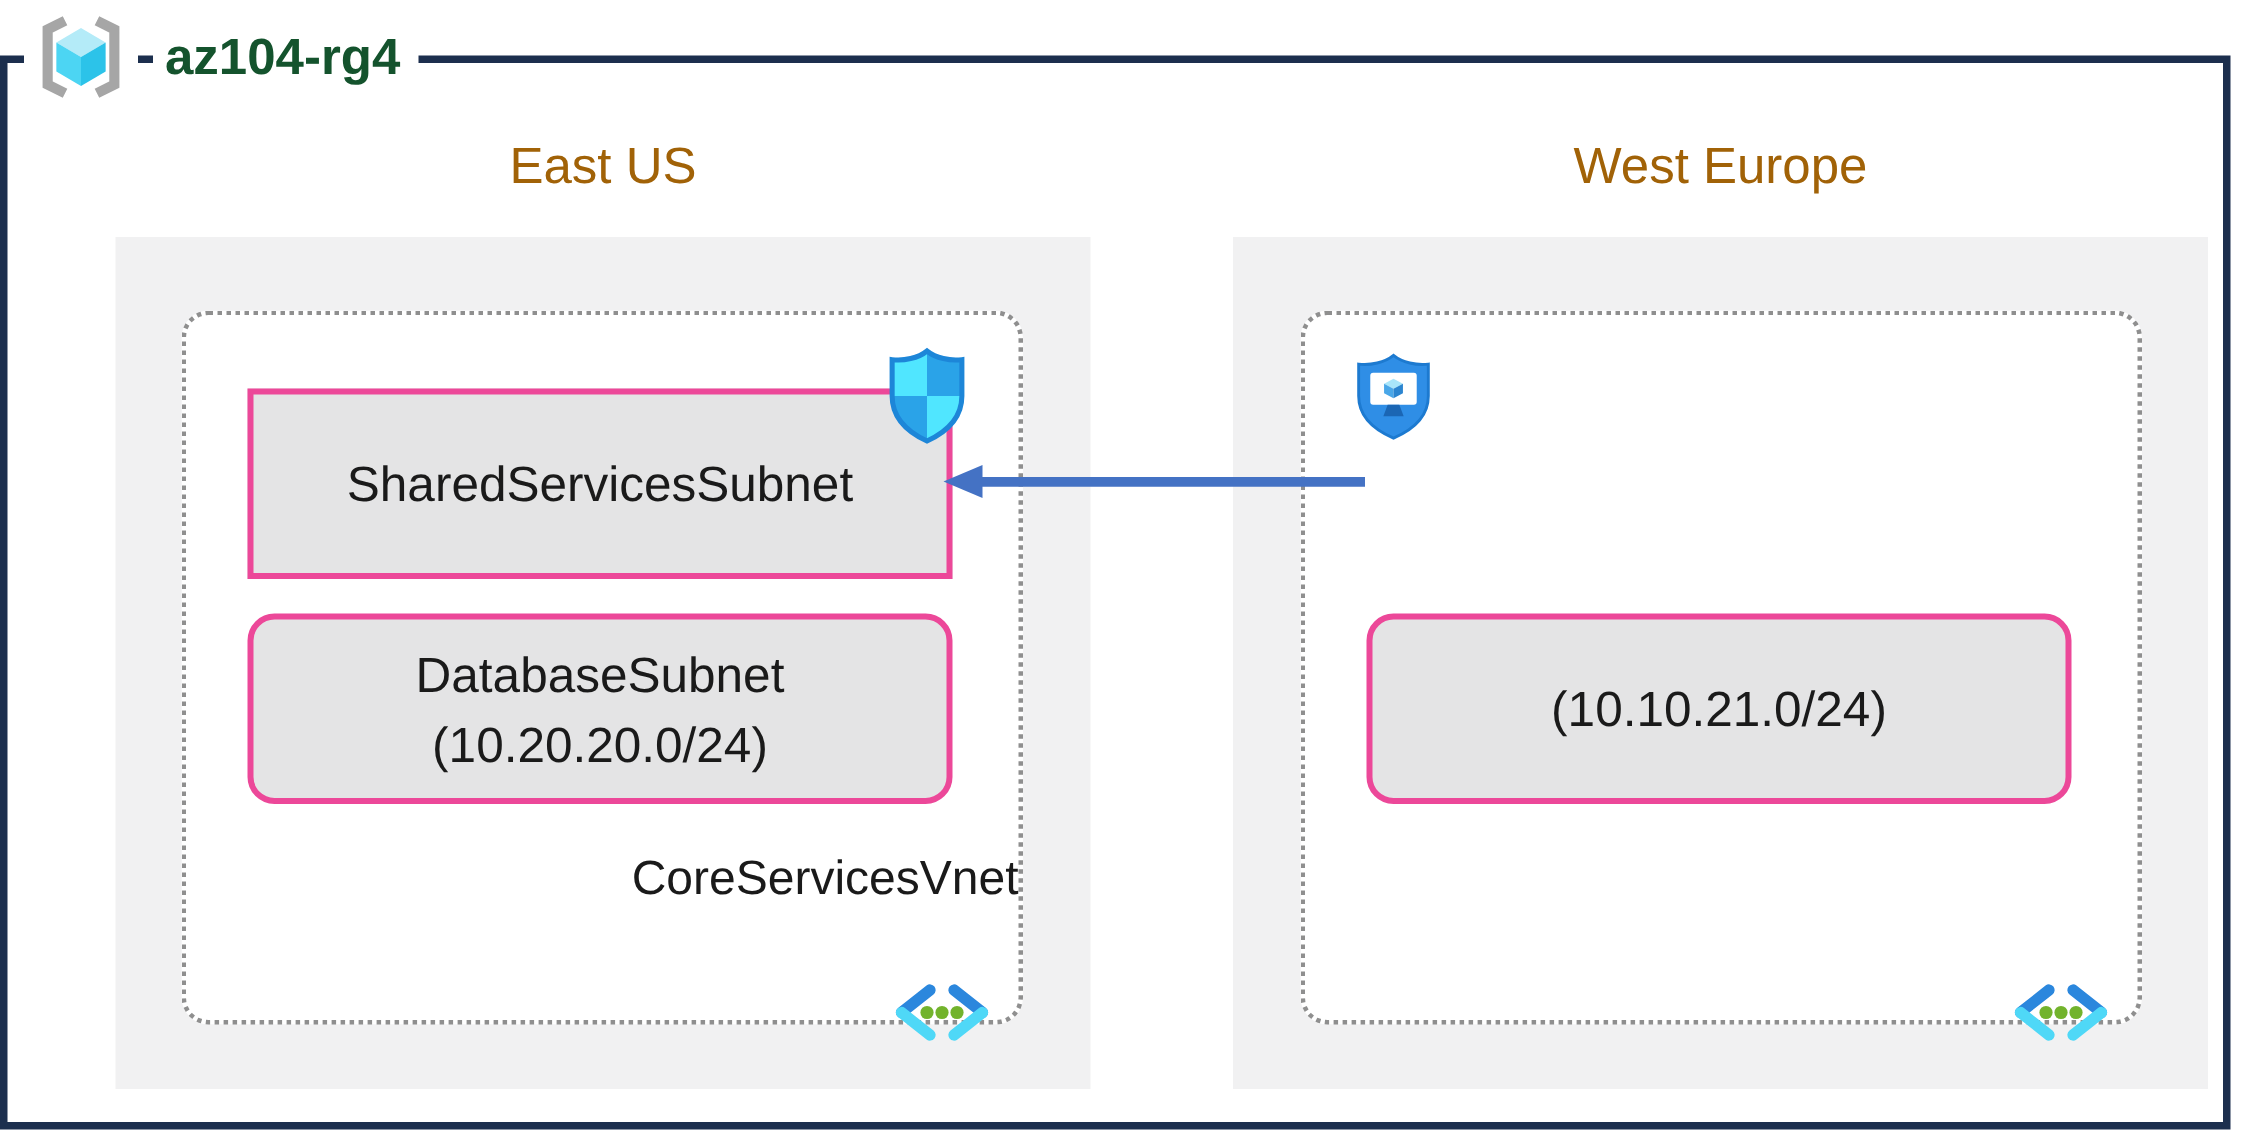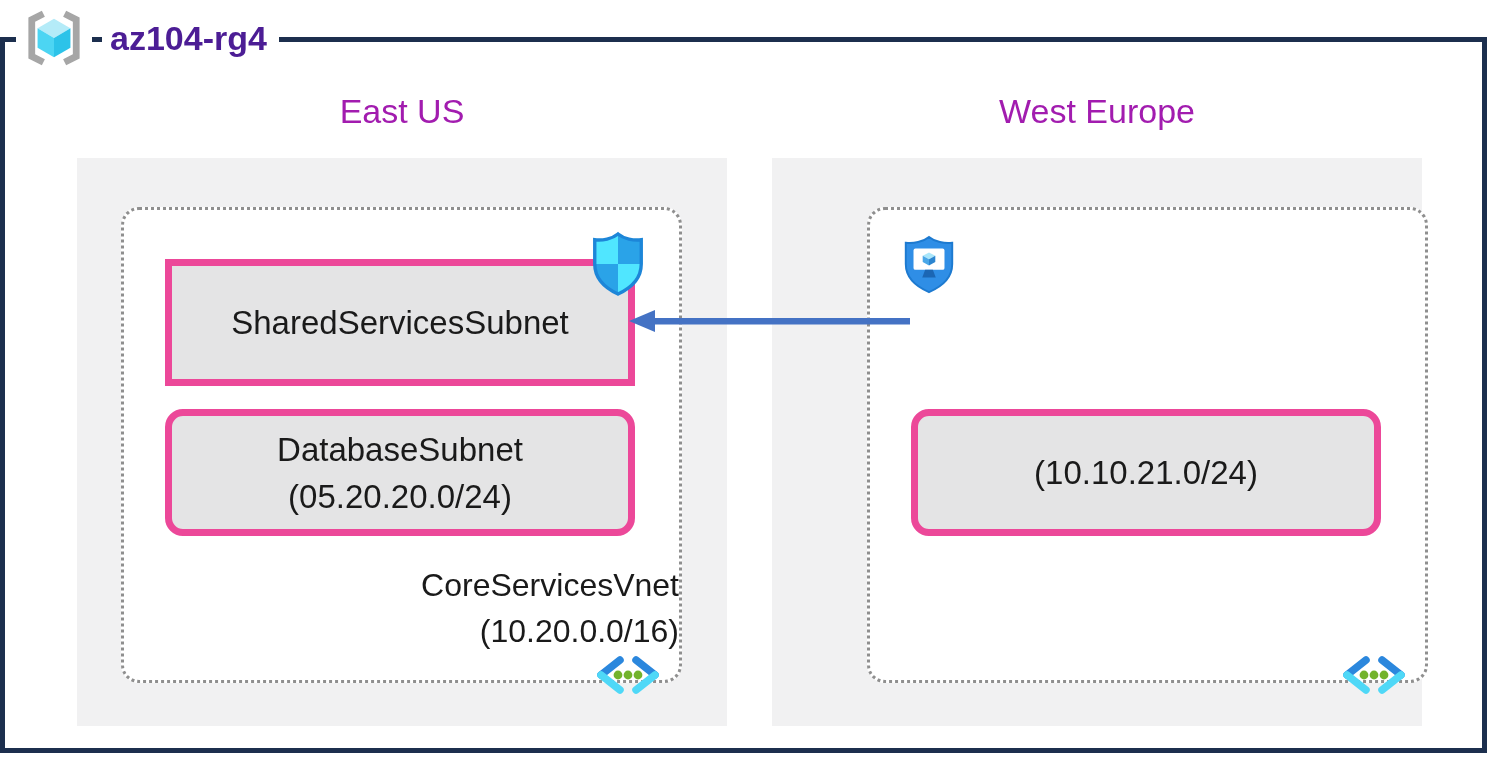--- a/index.html
+++ b/index.html
@@ -9,40 +9,40 @@
   }
   
   .outer-frame{
     position:absolute;left:0px;top:37px;width:1487px;height:716px;
     border:5px solid #1c2f4e;box-sizing:border-box;
   }
   .rg-header{position:absolute;left:16px;top:6px;height:64px;display:flex;align-items:center;z-index:5;}
   .rg-icon{display:inline-block;width:72px;height:58px;background:#ffffff;padding:0 2px;}
   .rg-title{
     background:#ffffff;margin-left:10px;padding:0 12px 0 8px;
-    font-size:34px;font-weight:bold;color:#4c1d95;line-height:60px;white-space:nowrap;
+    font-size:34px;font-weight:bold;color:#14532d;line-height:60px;white-space:nowrap;
   }
   .region-title{
     position:absolute;top:92px;width:650px;text-align:center;
-    font-size:34px;font-weight:400;color:#a21caf;
+    font-size:34px;font-weight:400;color:#a16207;
   }
   .region-box{
     position:absolute;top:158px;width:650px;height:568px;background:#f1f1f2;
   }
   .vnet-box{
     position:absolute;top:207px;width:561px;height:476px;background:#ffffff;
     border:3px dotted #8f8f8f;border-radius:18px;box-sizing:border-box;
   }
   .east .region-title,.east .region-box{left:77px;}
-  .west .region-title,.west .region-box{left:772px;}
+  .west .region-title,.west .region-box{left:822px;}
   .east .vnet-box{left:121px;}
   .west .vnet-box{left:867px;}
   .subnet-box{
     position:absolute;left:41px;width:470px;height:127px;box-sizing:border-box;
-    background:#e4e4e5;border:7px solid #ec4899;
+    background:#e4e4e5;border:4px solid #ec4899;
     display:flex;flex-direction:column;align-items:center;justify-content:center;
     font-size:33px;line-height:47px;color:#1a1a1a;text-align:center;
   }
   .subnet-1{top:49px;}
   .subnet-2{top:199px;border-radius:18px;}
   .vnet-label{
     position:absolute;left:0;top:352px;width:100%;text-align:right;
     font-size:32px;line-height:46px;color:#1a1a1a;
   }
   .badge{position:absolute;z-index:4;}
@@ -91,26 +91,25 @@
           <path d="M32 3 C26 8 16 10 8 9 L8 34 C8 49 19 59 32 65 C45 59 56 49 56 34 L56 9 C48 10 38 8 32 3 Z" fill="none" stroke="#1d86d8" stroke-width="3.5"></path>
         </svg>
       </span>
 
       <div class="subnet-box subnet-1">
         <span>SharedServicesSubnet</span>
       </div>
 
       <div class="subnet-box subnet-2">
         <span>DatabaseSubnet</span>
-        <span>(05.20.20.0/24)</span>
+        <span>(10.20.20.0/24)</span>
       </div>
 
       <div class="vnet-label">
         <div>CoreServicesVnet</div>
-        <div>(10.20.0.0/16)</div>
       </div>
 
       <span class="vnet-corner-icon">
         <svg viewBox="0 0 66 40" width="66" height="40">
           <line x1="25" y1="5" x2="6" y2="20" stroke="#2b87dd" stroke-width="7.5" stroke-linecap="round"></line>
           <line x1="6" y1="20" x2="25" y2="35" stroke="#4fd8f7" stroke-width="7.5" stroke-linecap="round"></line>
           <line x1="41" y1="5" x2="60" y2="20" stroke="#2b87dd" stroke-width="7.5" stroke-linecap="round"></line>
           <line x1="60" y1="20" x2="41" y2="35" stroke="#4fd8f7" stroke-width="7.5" stroke-linecap="round"></line>
           <circle cx="23" cy="20" r="4.4" fill="#72b32c"></circle>
           <circle cx="33" cy="20" r="4.4" fill="#72b32c"></circle>

